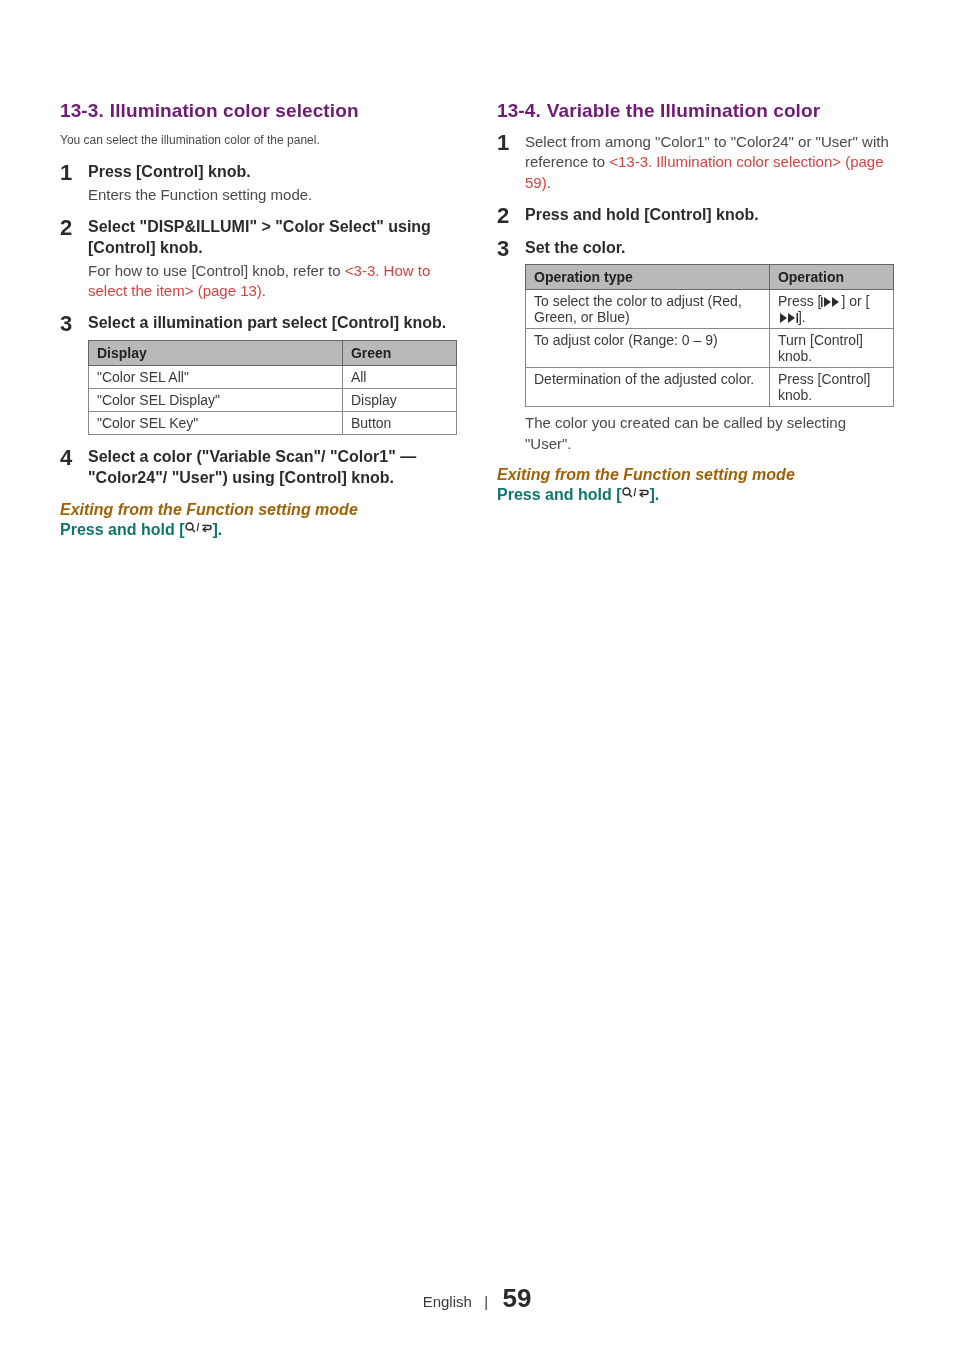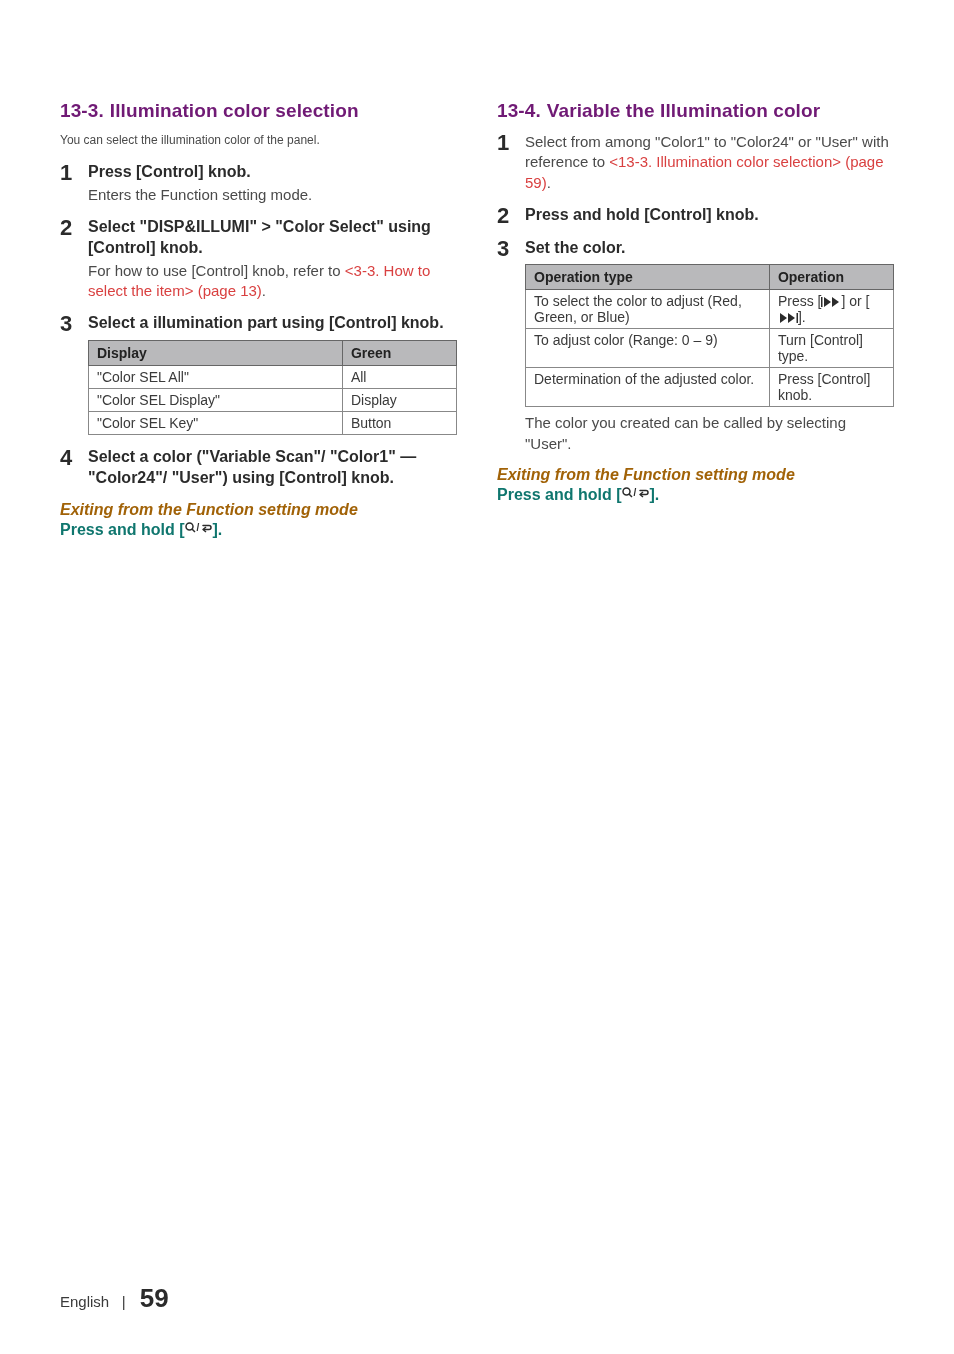--- a/index.html
+++ b/index.html
@@ -16,21 +16,21 @@
   .st-title { font-size: 16px; font-weight: 700; color: #2b2b2b; line-height: 1.3; }
   .st-body { font-size: 15px; color: #4a4a4a; line-height: 1.35; margin-top: 2px; }
   .link { color: #d94040; }
   .chev { color: #2b2b2b; font-weight: 800; }
   table.mini { width: 100%; border-collapse: collapse; font-size: 14px; margin-top: 6px; }
   table.mini th { background: #b9b9bb; color: #222; text-align: left; font-weight: 700; padding: 4px 8px; border: 1px solid #666; }
   table.mini td { padding: 3px 8px; border: 1px solid #888; color: #3a3a3a; background: #fff; }
   table.mini.op td { vertical-align: top; }
   .exit-hd { font-size: 16px; font-weight: 800; font-style: italic; color: #a16207; margin-top: 8px; }
   .exit-body { font-size: 16px; font-weight: 700; color: #0f766e; margin-top: 2px; }
-  .footer { margin-top: auto; text-align: left; font-size: 15px; color: #3a3a3a; padding-top: 20px; }
+  .footer { margin-top: auto; text-align: center; font-size: 15px; color: #3a3a3a; padding-top: 20px; }
   .footer .pnum { font-size: 26px; font-weight: 800; color: #2b2b2b; margin-left: 10px; }
   svg.skip { vertical-align: -2px; }
 </style>
 </head>
 <body>
 
 <div class="page">
   <div class="cols">
 
     <div class="col">
@@ -50,21 +50,21 @@
             <span>Select "DISP&amp;ILLUMI"</span>
             <span class="chev">&gt;</span>
             <span>"Color Select" using [Control] knob.</span>
           </div>
           <div class="st-body">
             <span>For how to use [Control] knob, refer to </span><span class="link">&lt;3-3. How to select the item&gt; (page 13)</span><span>.</span>
           </div>
         </li>
 
         <li>
-          <div class="st-title">Select a illumination part using [Control] knob.</div>
+          <div class="st-title">Select a illumination part select [Control] knob.</div>
           <table class="mini">
             <thead>
               <tr>
                 <th>Display</th>
                 <th>Green</th>
               </tr>
             </thead>
             <tbody>
               <tr>
                 <td>"Color SEL All"</td>
@@ -140,21 +140,21 @@
                       <g fill="#2b2b2b">
                         <polygon points="4,2 18,12 4,22"></polygon>
                         <polygon points="20,2 34,12 20,22"></polygon>
                         <rect x="37" y="2" width="3" height="20"></rect>
                       </g>
                     </svg><span>].</span>
                 </td>
               </tr>
               <tr>
                 <td>To adjust color (Range: 0 – 9)</td>
-                <td>Turn [Control] type.</td>
+                <td>Turn [Control] knob.</td>
               </tr>
               <tr>
                 <td>Determination of the adjusted color.</td>
                 <td>Press [Control] knob.</td>
               </tr>
             </tbody>
           </table>
           <div class="st-body" style="margin-top:6px;">The color you created can be called by selecting "User".</div>
         </li>
       </ol>

